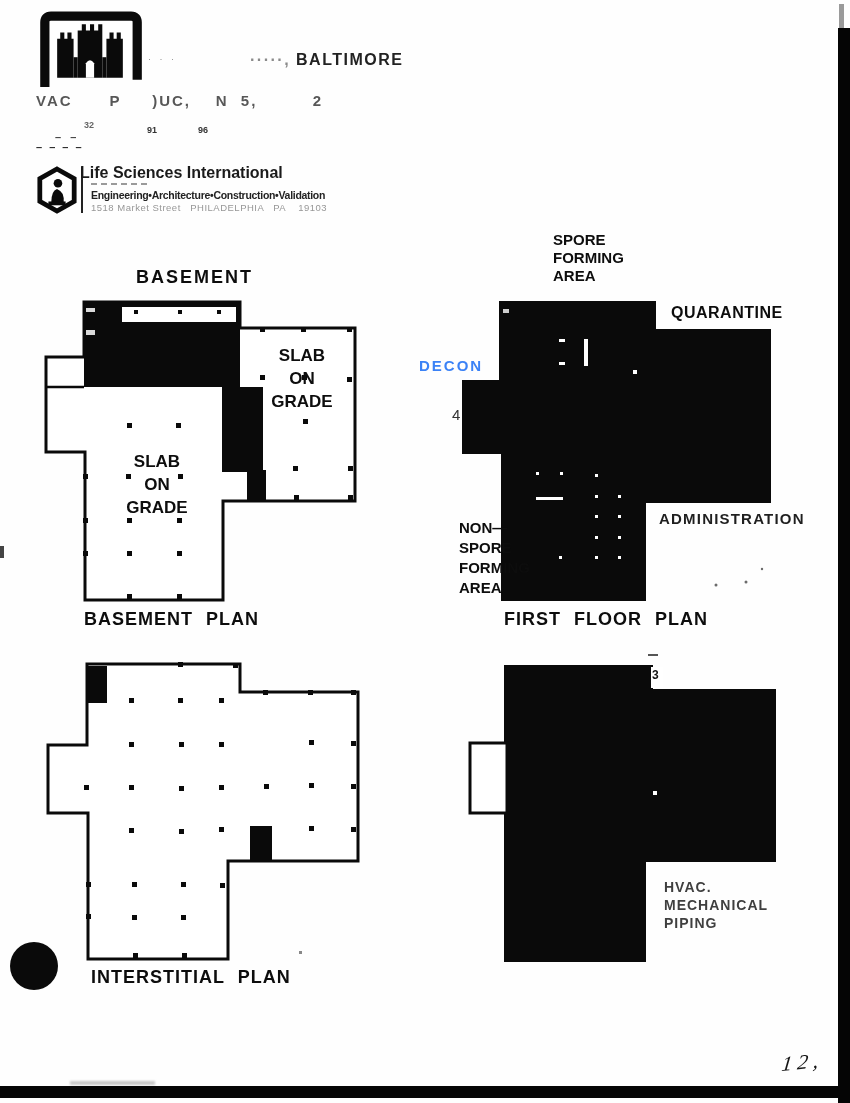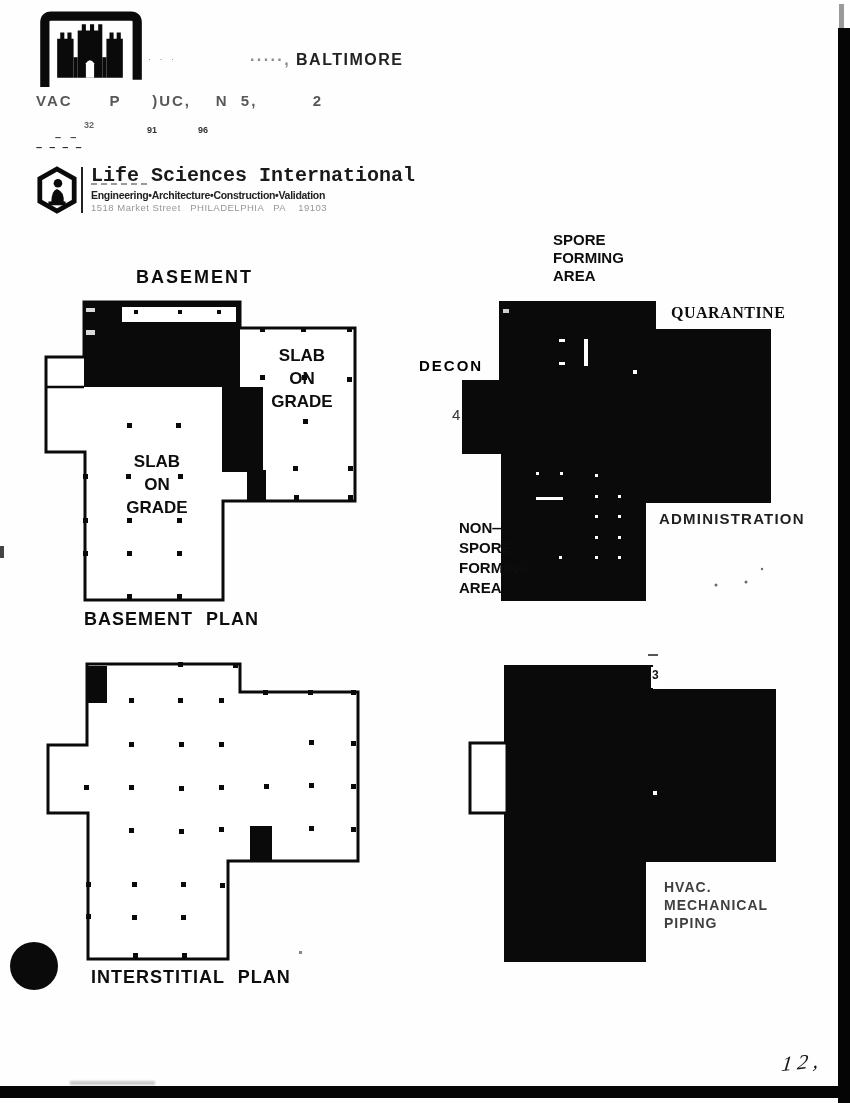--- a/index.html
+++ b/index.html
@@ -44,21 +44,21 @@
 
   <div class="abs" style="left:36px;top:166px;width:42px;height:48px;">
     <svg width="42" height="48" viewBox="0 0 44 50">
       <path d="M22,3 L40,13 L40,37 L22,47 L4,37 L4,13 Z" fill="#fff" stroke="#0a0a0a" stroke-width="5"></path>
       <circle cx="23" cy="18" r="4.5" fill="#0a0a0a"></circle>
       <path d="M16,38 Q16,26 22,24 Q30,27 29,38 Z" fill="#0a0a0a"></path>
       <rect x="13" y="37" width="18" height="4" fill="#0a0a0a"></rect>
     </svg>
   </div>
   <div class="abs" style="left:81px;top:167px;width:2px;height:46px;background:#222;"></div>
-  <div class="abs" style="left:91px;top:164px;font-family:Liberation Mono, monospace;font-weight:700;font-size:20px;color:#1a1a1a;">Life Sciences International</div>
+  <div class="abs" style="left:80px;top:164px;font-family:Liberation Sans, sans-serif;font-weight:700;font-size:16px;color:#1a1a1a;">Life Sciences International</div>
   <div class="abs" style="left:91px;top:183px;width:56px;height:0;border-top:2px dashed #9a9a9a;"></div>
   <div class="abs" style="left:91px;top:189px;font-size:10.5px;font-weight:700;letter-spacing:-0.3px;color:#222;">Engineering•Architecture•Construction•Validation</div>
   <div class="abs" style="left:91px;top:202px;font-size:9.5px;color:#979797;letter-spacing:.5px;white-space:pre;">1518 Market Street   PHILADELPHIA   PA    19103</div>
 
   <div class="plabel" style="left:136px;top:267px;font-size:18px;letter-spacing:2px;">BASEMENT</div>
   <div class="abs" style="left:40px;top:295px;">
     <svg width="320" height="310" viewBox="40 295 320 310">
       <path d="M84,302 L240,302 L240,328 L355,328 L355,501 L223,501 L223,600 L85,600 L85,452 L46,452 L46,357 L84,357 Z" fill="#fff" stroke="#0a0a0a" stroke-width="3"></path>
       <line x1="46" y1="387" x2="84" y2="387" stroke="#0a0a0a" stroke-width="2.5"></line>
       <rect x="84" y="302" width="156" height="85" fill="#0a0a0a"></rect>
@@ -102,22 +102,22 @@
 ON
 GRADE</div>
   <div class="plabel ml" style="left:117px;top:450px;width:80px;text-align:center;font-size:17px;line-height:23px;">SLAB
 ON
 GRADE</div>
   <div class="plabel cap" style="left:84px;top:609px;text-align:right;">BASEMENT PLAN</div>
 
   <div class="plabel ml" style="left:553px;top:231px;font-size:15px;line-height:18px;">SPORE
 FORMING
 AREA</div>
-  <div class="plabel" style="left:671px;top:303px;font-size:16px;letter-spacing:.5px;font-family:Liberation Serif, serif;">QUARANTINE</div>
-  <div class="plabel" style="left:419px;top:357px;font-size:15px;letter-spacing:2px;color:#000000;">DECON</div>
+  <div class="plabel" style="left:671px;top:303px;font-size:16px;letter-spacing:.5px;">QUARANTINE</div>
+  <div class="plabel" style="left:419px;top:357px;font-size:15px;letter-spacing:2px;color:#3b82f6;">DECON</div>
   <div class="abs" style="left:452px;top:406px;font-size:15px;color:#333;">4</div>
   <div class="abs" style="left:455px;top:295px;">
     <svg width="320" height="310" viewBox="455 295 320 310">
       <path d="M500,302 L655,302 L655,330 L770,330 L770,502 L645,502 L645,600 L502,600 L502,453 L463,453 L463,381 L500,381 Z" fill="#0a0a0a" stroke="#0a0a0a" stroke-width="2"></path>
       <g fill="#fff">
         <rect x="584" y="339" width="4" height="27"></rect>
         <rect x="559" y="339" width="6" height="3"></rect>
           <rect x="559" y="362" width="6" height="3"></rect>
         <rect x="633" y="370" width="4" height="4"></rect>
         <rect x="503" y="309" width="6" height="4" opacity=".8"></rect>
@@ -140,20 +140,21 @@
           <circle cx="746" cy="582" r="1.5"></circle>
           <circle cx="762" cy="569" r="1.2"></circle>
       </g>
     </svg>
   </div>
   <div class="plabel ml" style="left:419px;top:518px;font-size:15px;line-height:20px;margin-left:40px;">NON—
 SPORE
 FORMING
 AREA</div>
   <div class="plabel" style="left:659px;top:510px;font-size:15px;letter-spacing:1.2px;color:#1f1f1f;">ADMINISTRATION</div>
+  <div class="plabel cap" style="left:504px;top:609px;">FIRST FLOOR PLAN</div>
 
   <div class="abs" style="left:44px;top:660px;">
     <svg width="320" height="305" viewBox="44 660 320 305">
       <path d="M87,664 L240,664 L240,692 L358,692 L358,861 L228,861 L228,959 L88,959 L88,813 L48,813 L48,745 L87,745 Z" fill="#fff" stroke="#0a0a0a" stroke-width="3"></path>
       <rect x="88" y="666" width="19" height="37" fill="#0a0a0a"></rect>
       <rect x="250" y="826" width="22" height="35" fill="#0a0a0a"></rect>
       <g fill="#0a0a0a">
         <rect x="178" y="662" width="5" height="5"></rect>
           <rect x="233" y="663" width="5" height="5"></rect>
         <rect x="129" y="698" width="5" height="5"></rect>

